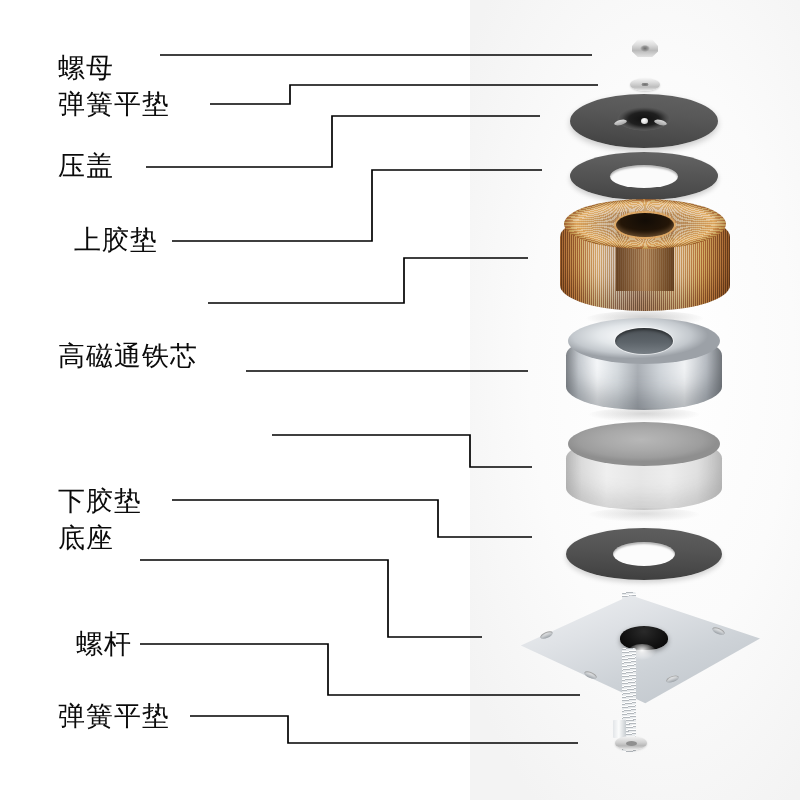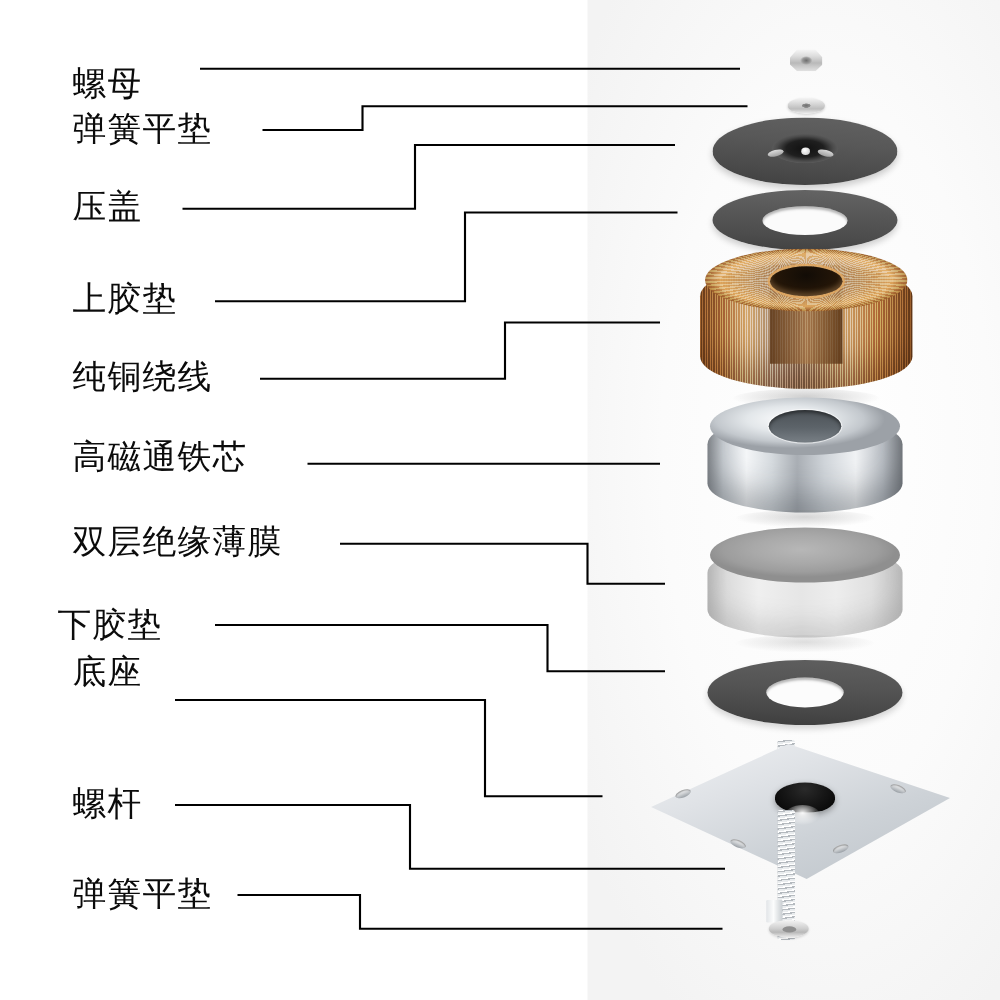--- a/index.html
+++ b/index.html
@@ -353,22 +353,20 @@
     <path d="M 272 435 L 470 435 L 470 467 L 532 467"></path>
     <path d="M 172 500 L 438 500 L 438 537 L 532 537"></path>
     <path d="M 140 560 L 388 560 L 388 637 L 482 637"></path>
     <path d="M 140 644 L 328 644 L 328 695 L 580 695"></path>
     <path d="M 190 716 L 288 716 L 288 743 L 578 743"></path>
   </svg>
 
   <div class="label" style="left:58px;top:54px">螺母</div>
   <div class="label" style="left:58px;top:90px">弹簧平垫</div>
   <div class="label" style="left:58px;top:152px">压盖</div>
-  <div class="label" style="left:58px;top:226px">上胶垫</div>
-  <div class="label" style="left:58px;top:288px">纯铜绕线</div>
-  <div class="label" style="left:58px;top:352px">高磁通铁芯</div>
-  <div class="label" style="left:58px;top:420px">双层绝缘薄膜</div>
-  <div class="label" style="left:46px;top:487px">下胶垫</div>
+  <div class="label" style="left:74px;top:226px">上胶垫</div>
+  <div class="label" style="left:58px;top:342px">高磁通铁芯</div>
+  <div class="label" style="left:58px;top:487px">下胶垫</div>
   <div class="label" style="left:58px;top:524px">底座</div>
-  <div class="label" style="left:58px;top:630px">螺杆</div>
+  <div class="label" style="left:76px;top:630px">螺杆</div>
   <div class="label" style="left:58px;top:702px">弹簧平垫</div>
 
 </div>
 
 </body></html>

